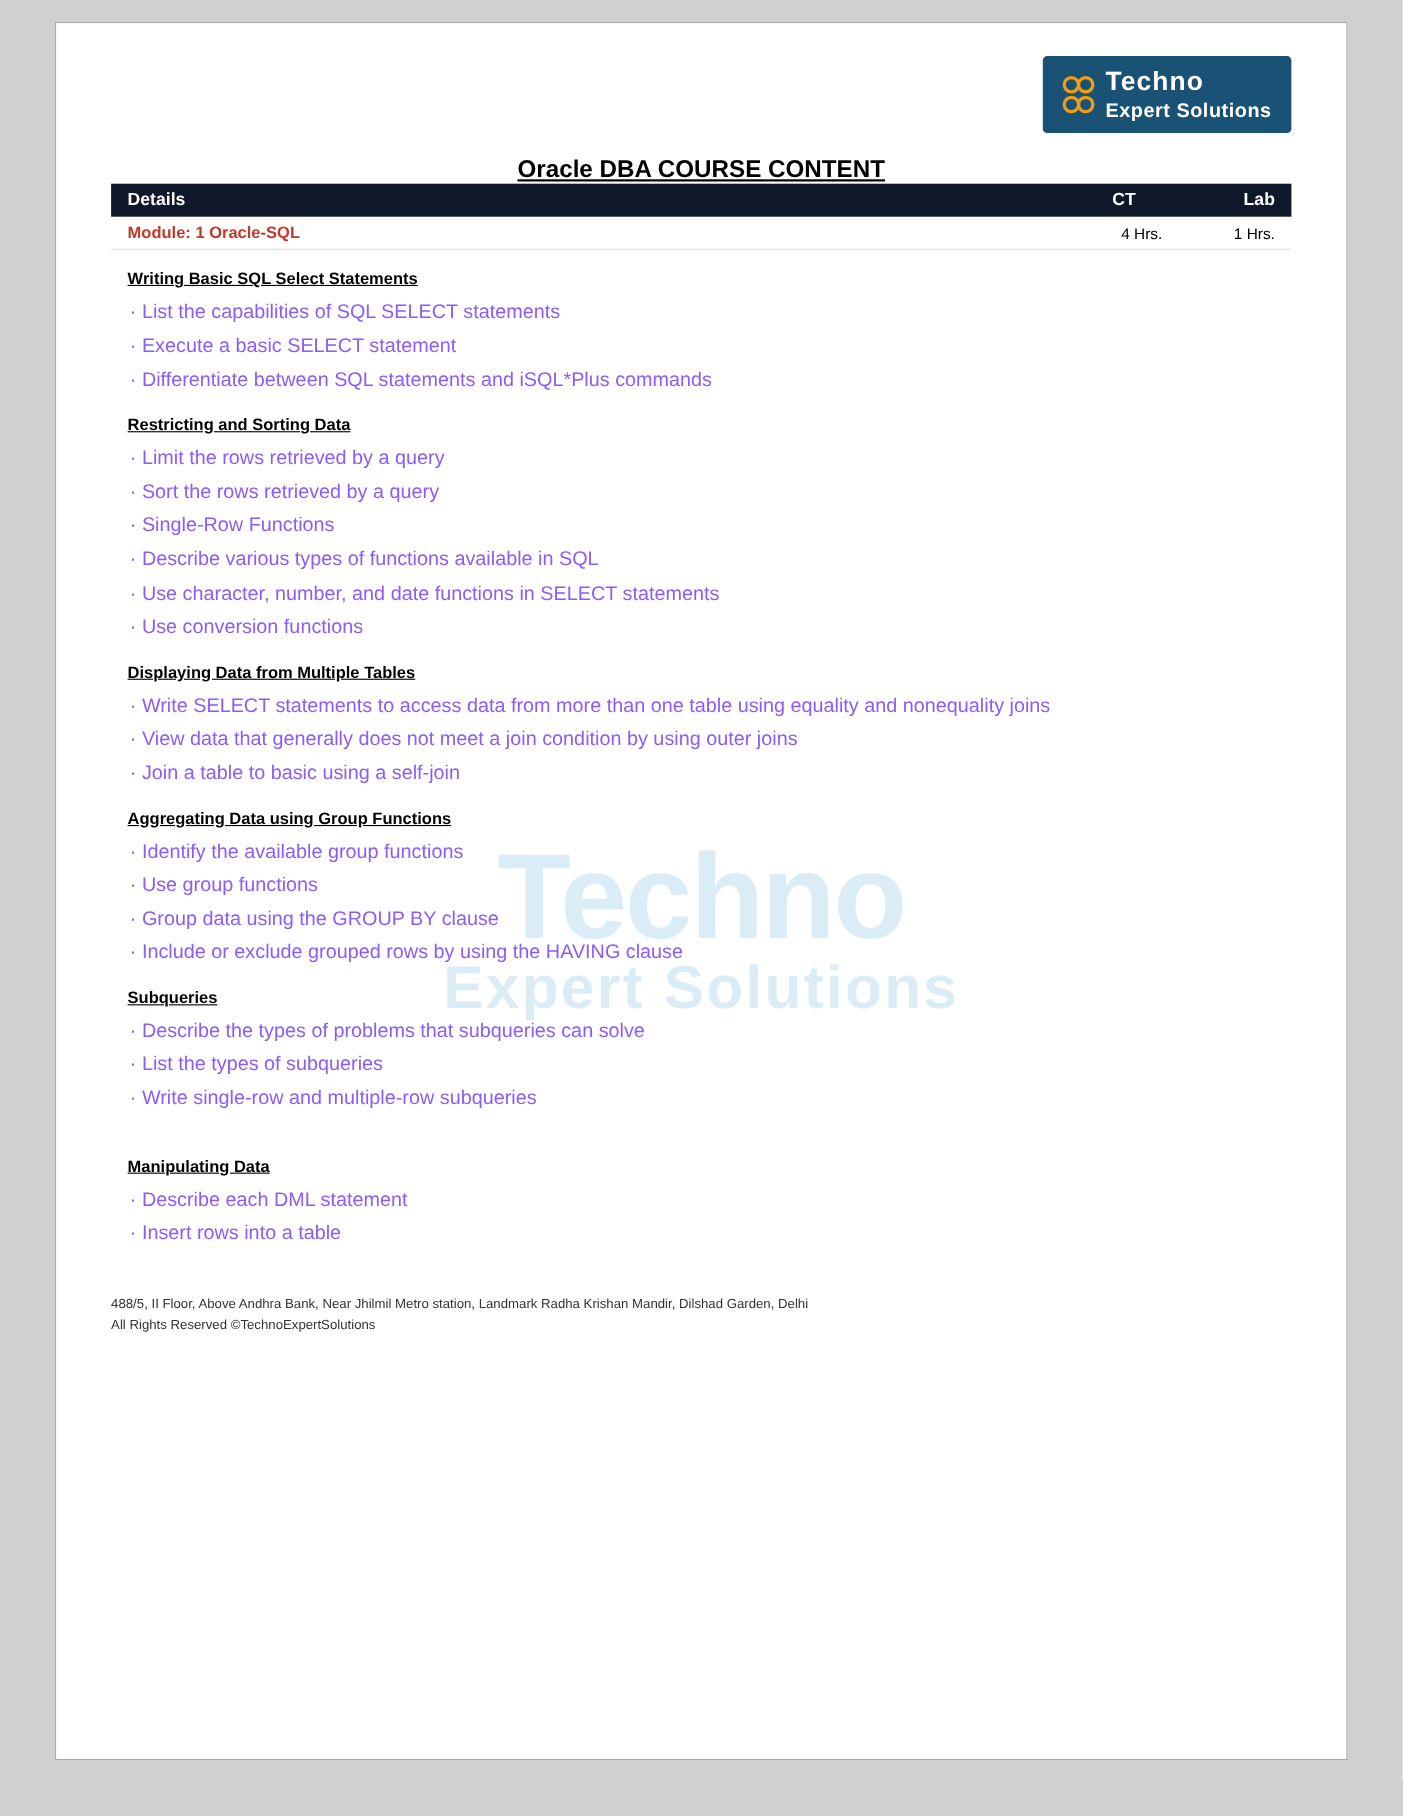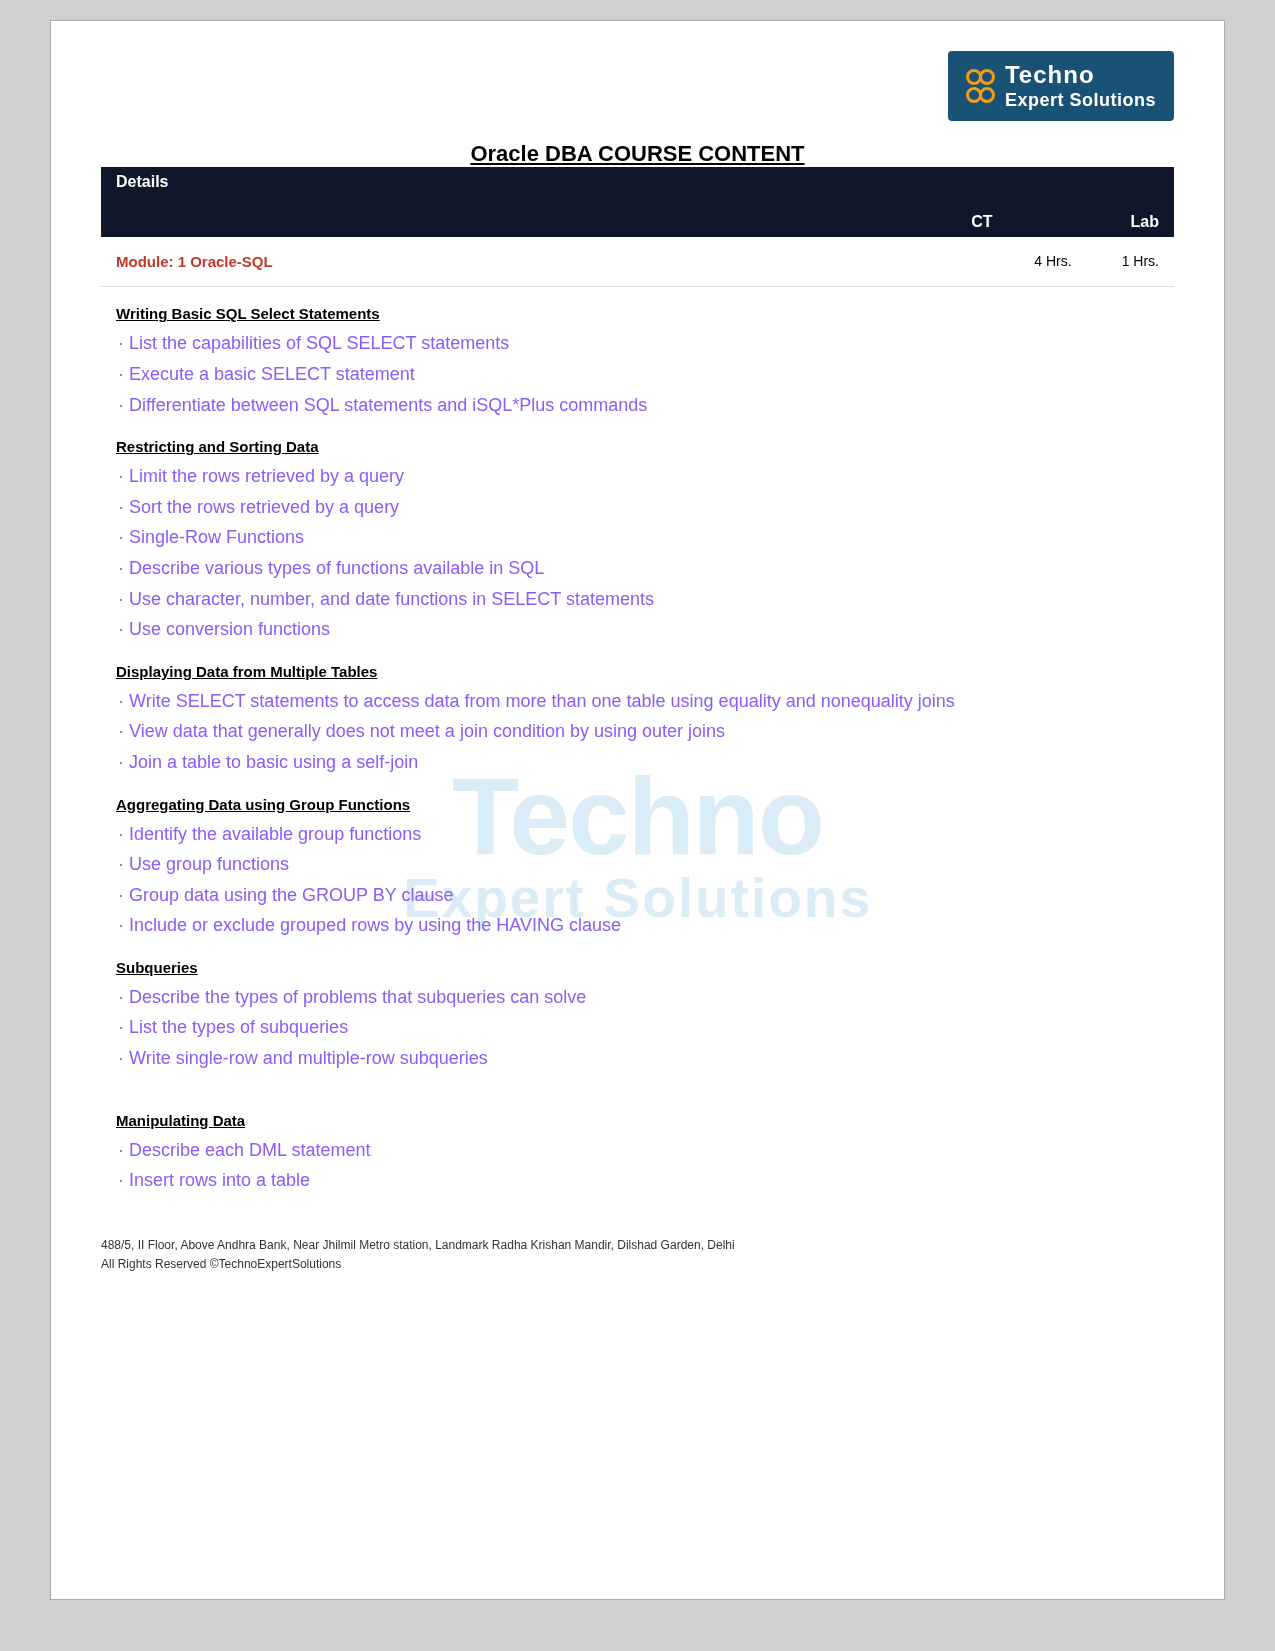--- a/index.html
+++ b/index.html
@@ -122,39 +122,40 @@
     }
 
     .table-header .col-lab {
       color: #ffffff;
     }
 
     
     .module-row {
       display: flex;
       justify-content: space-between;
-      align-items: flex-start;
-      padding: 16px 15px;
+      align-items: flex-end;
+      padding: 6px 15px;
       border-bottom: 1px solid #ddd;
     }
 
     .module-title {
       color: #c0392b;
       font-weight: 700;
       font-size: 15px;
     }
 
     .module-hours {
       display: flex;
       gap: 50px;
       font-size: 14px;
       color: #000;
     }
 
     .module-hours .ct-val {
+      margin-right: 15px;
     }
 
     
     .section {
       margin: 18px 15px;
     }
 
     .section-title {
       font-size: 15px;
       font-weight: 700;
@@ -222,21 +223,21 @@
           <div class="techno">Techno</div>
           <div class="expert">Expert Solutions</div>
         </div>
       </div>
     </div>
 
     <h1 class="main-title">Oracle DBA COURSE CONTENT</h1>
 
     <div class="table-header">
       <span class="col-details">Details</span>
-      <span style="display:flex; gap:88px;margin-top:40px;">
+      <span style="display:flex; gap:48px;">
         <span class="col-ct">CT</span>
         <span class="col-lab">Lab</span>
       </span>
     </div>
 
     <div class="module-row">
       <span class="module-title">Module: 1 Oracle-SQL</span>
       <div class="module-hours">
         <span class="ct-val">4 Hrs.</span>
         <span class="lab-val">1 Hrs.</span>

